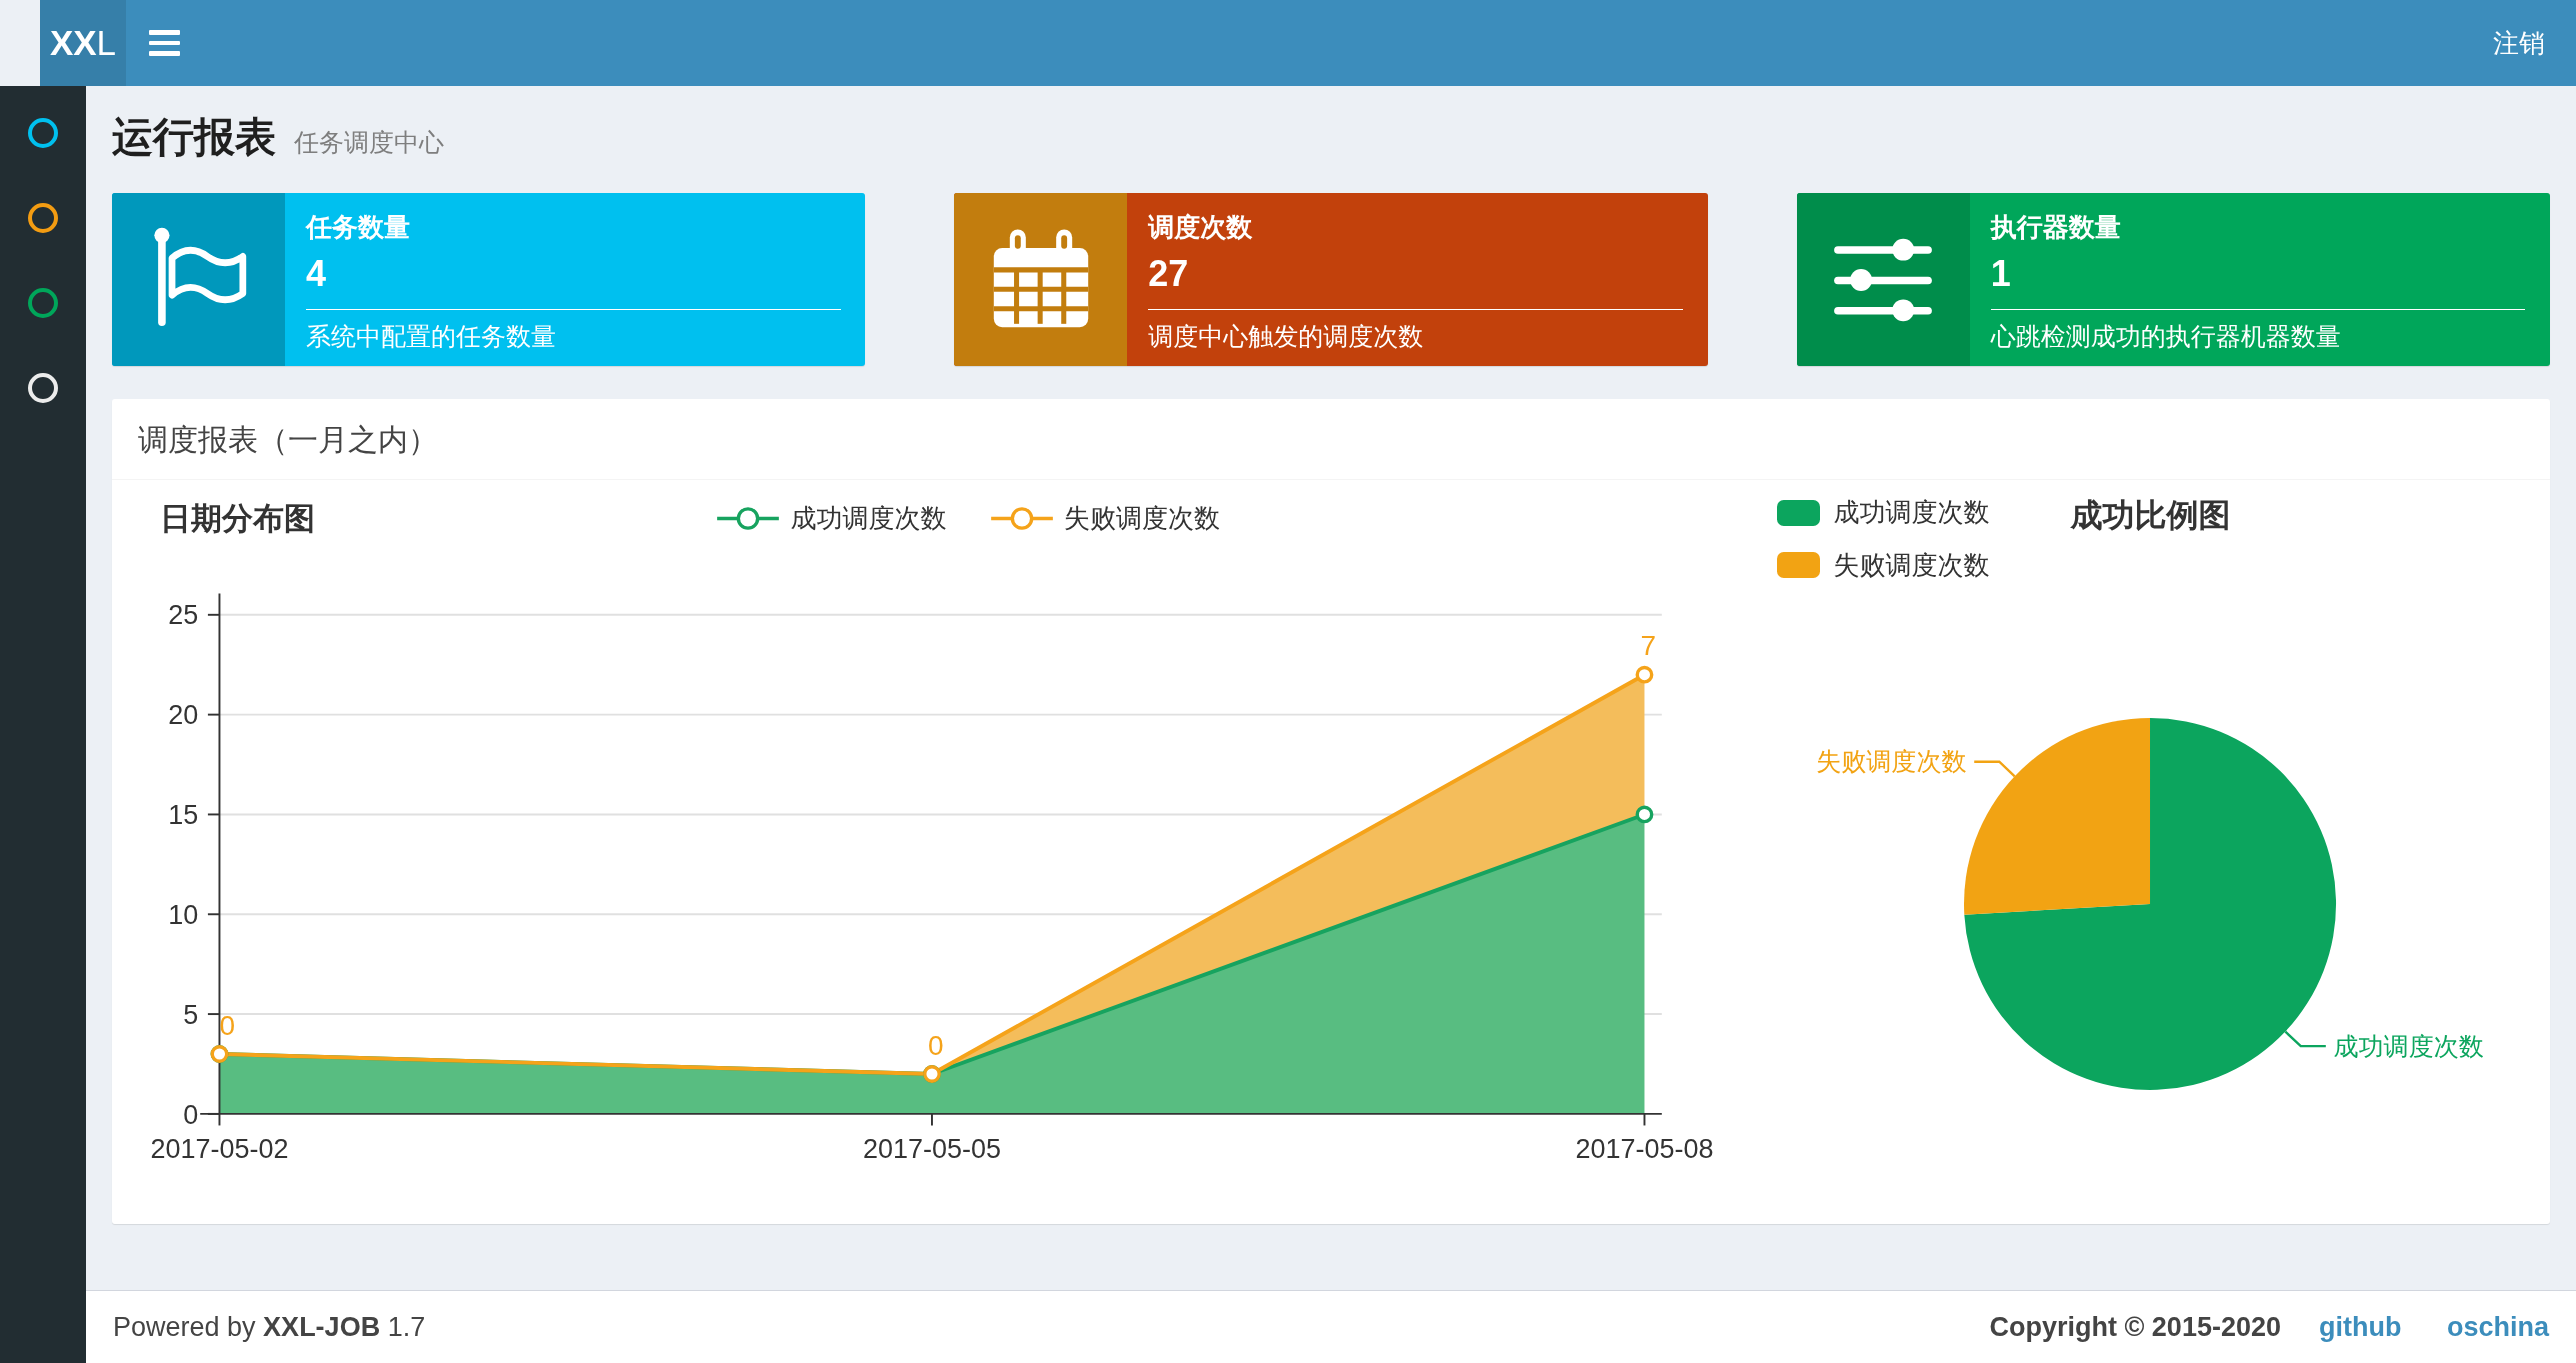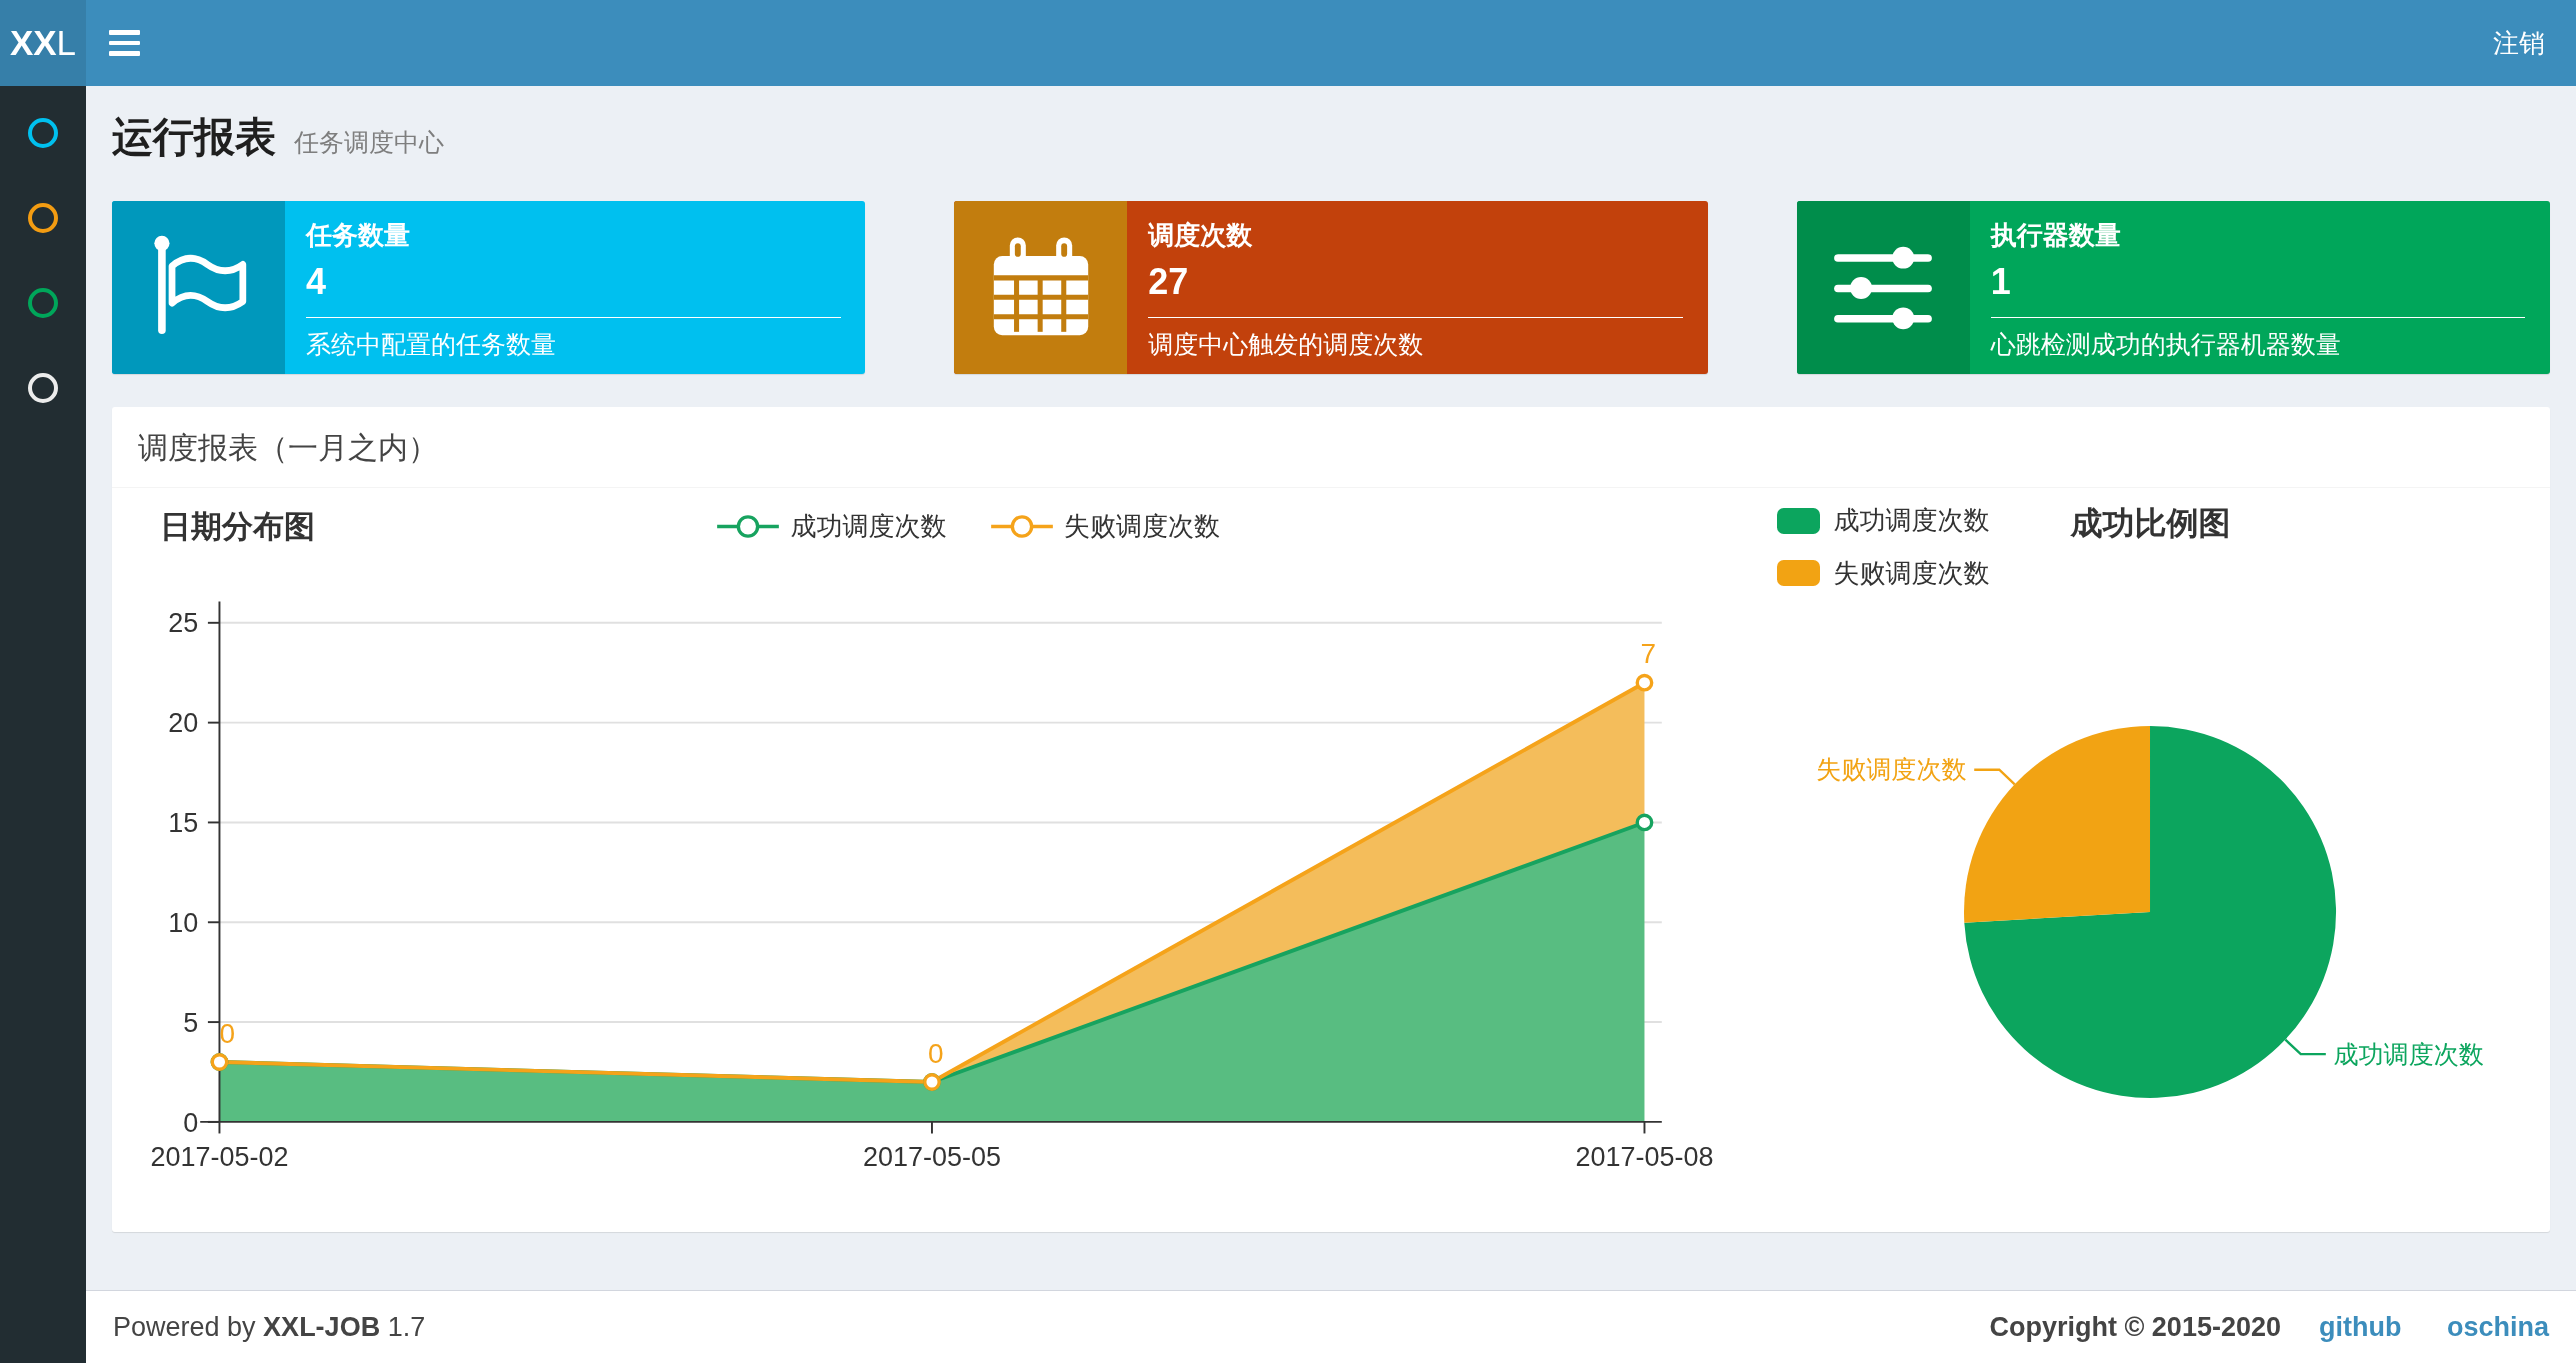--- a/index.html
+++ b/index.html
@@ -18,21 +18,21 @@
   .logout { display:flex; align-items:center; padding:0 31px; color:#fff; font-size:26px; cursor:pointer; }
 
   
   .sidebar { position:absolute; top:86px; left:0; bottom:0; width:86px; background:#222d32; }
   .side-item { height:85px; display:flex; align-items:center; justify-content:center; cursor:pointer; }
   .side-item:first-child { margin-top:4.8px; }
   .circle-o { width:30px; height:30px; border-radius:50%; border:4.8px solid #fff; }
 
   
   .content { margin-left:86px; }
-  .content-header { padding:27px 26px 40px; }
+  .content-header { padding:27px 26px 32px; }
   .page-title { font-size:41px; color:#1f1f1f; display:inline; line-height:48px; }
   .page-subtitle { font-size:25px; color:#7e7e7e; margin-left:13.5px; }
 
   
   .box-row { display:flex; gap:89px; padding:0 26px; }
   .info-box { flex:1; height:173px; display:flex; border-radius:2.9px; overflow:hidden; color:#fff;
               box-shadow:0 1px 1px rgba(0,0,0,.1); }
   .info-box-icon { width:173px; display:flex; align-items:center; justify-content:center; }
   .info-box-icon svg { width:118px; height:118px; }
   .info-box-content { flex:1; padding:17.4px 19px 13.5px 21px; display:flex; flex-direction:column; }
@@ -68,21 +68,21 @@
   
   .footer { position:absolute; left:86px; right:0; bottom:0; height:73px; background:#fff;
             border-top:1px solid #d2d6de; display:flex; align-items:center; justify-content:space-between;
             padding:0 27px; font-size:27px; color:#444;gap:9px; }
   .footer .links a { text-decoration:none; font-weight:bold; margin-left:38px; cursor:pointer; }
   .footer-right { display:flex; align-items:center; }
 </style>
 </head>
 <body>
 
-<div class="navbar" style="background-color: rgb(60, 141, 188);">
+<div class="navbar" style="background-color: rgb(60, 141, 188); margin-left: 40px;">
   <div class="logo" style="background-color: rgb(54, 127, 169);">
     <b>XX</b>
       <span class="light">L</span>
   </div>
   <div class="hamburger">
     <i></i>
     <i></i>
     <i></i>
   </div>
   <div class="nav-spacer"></div>

